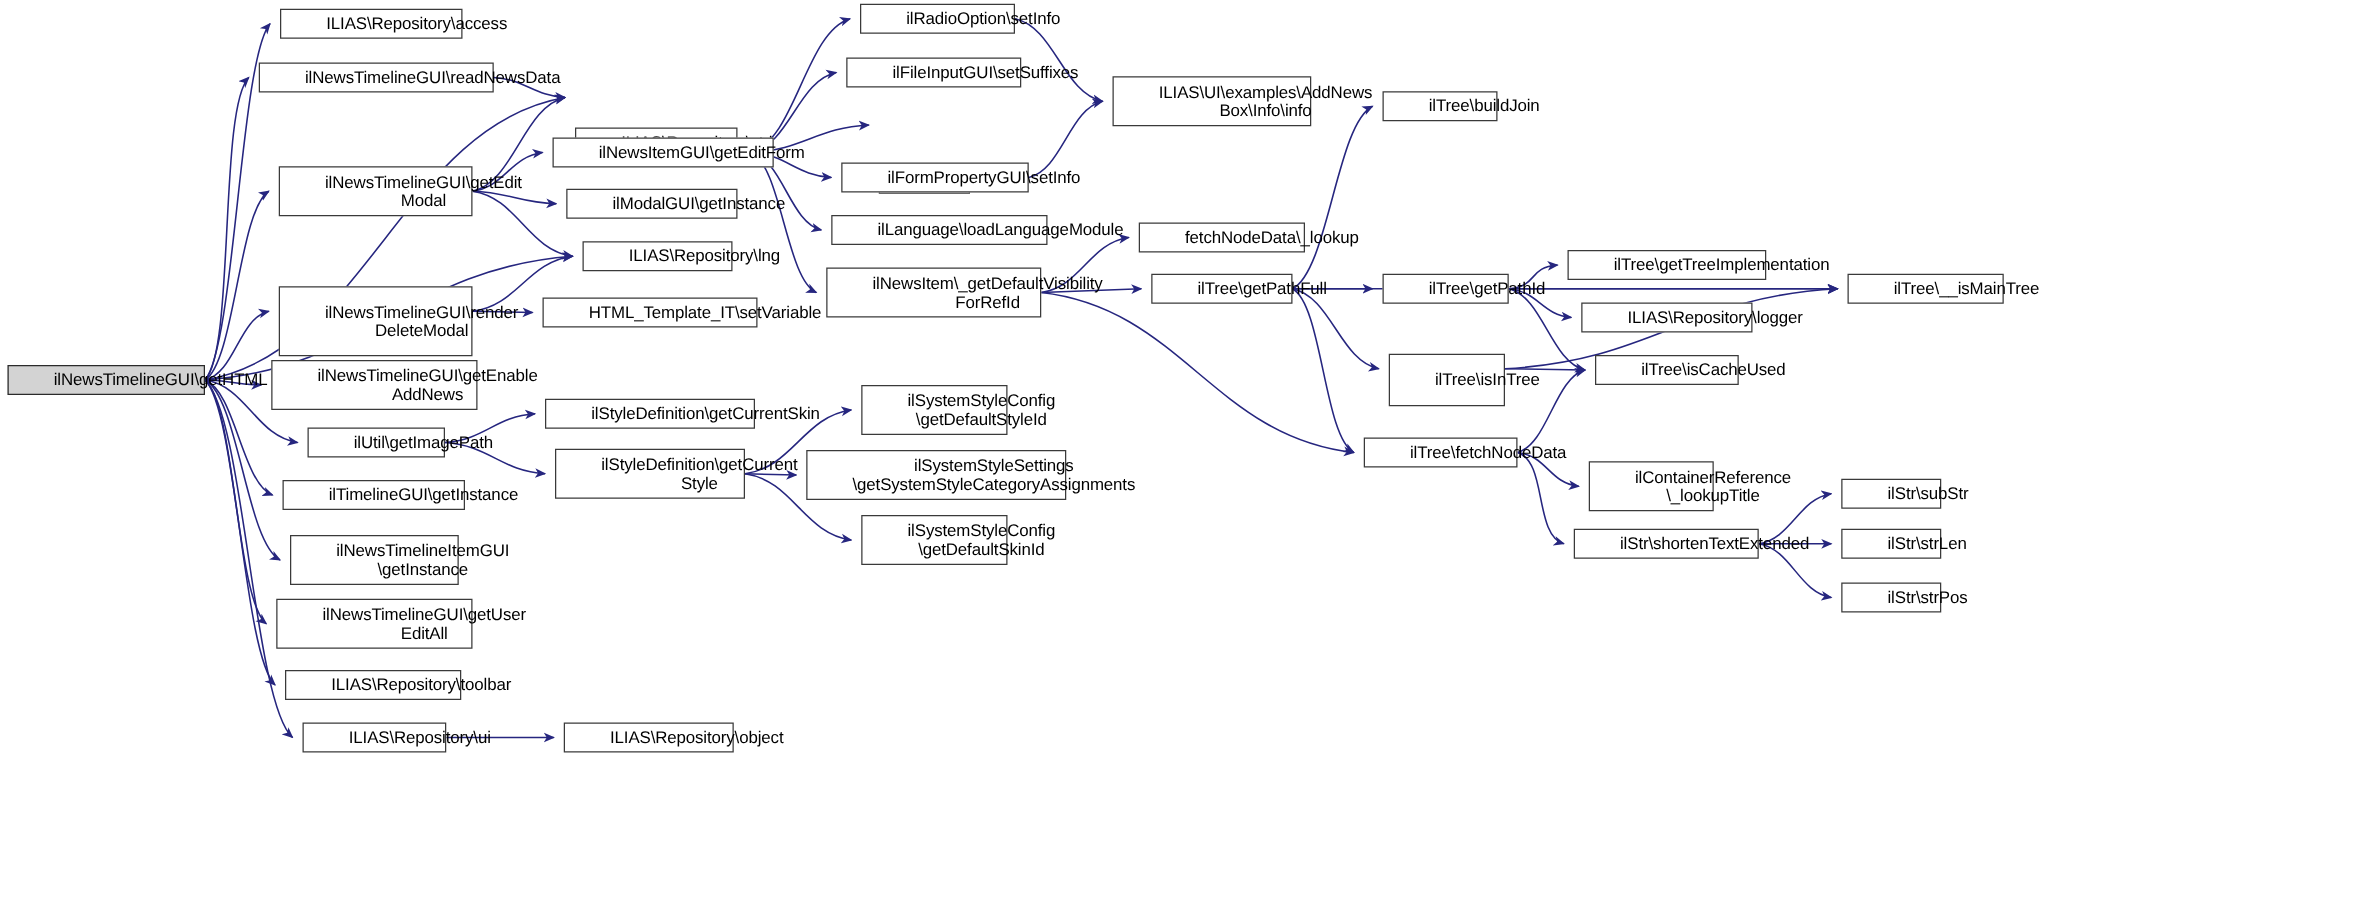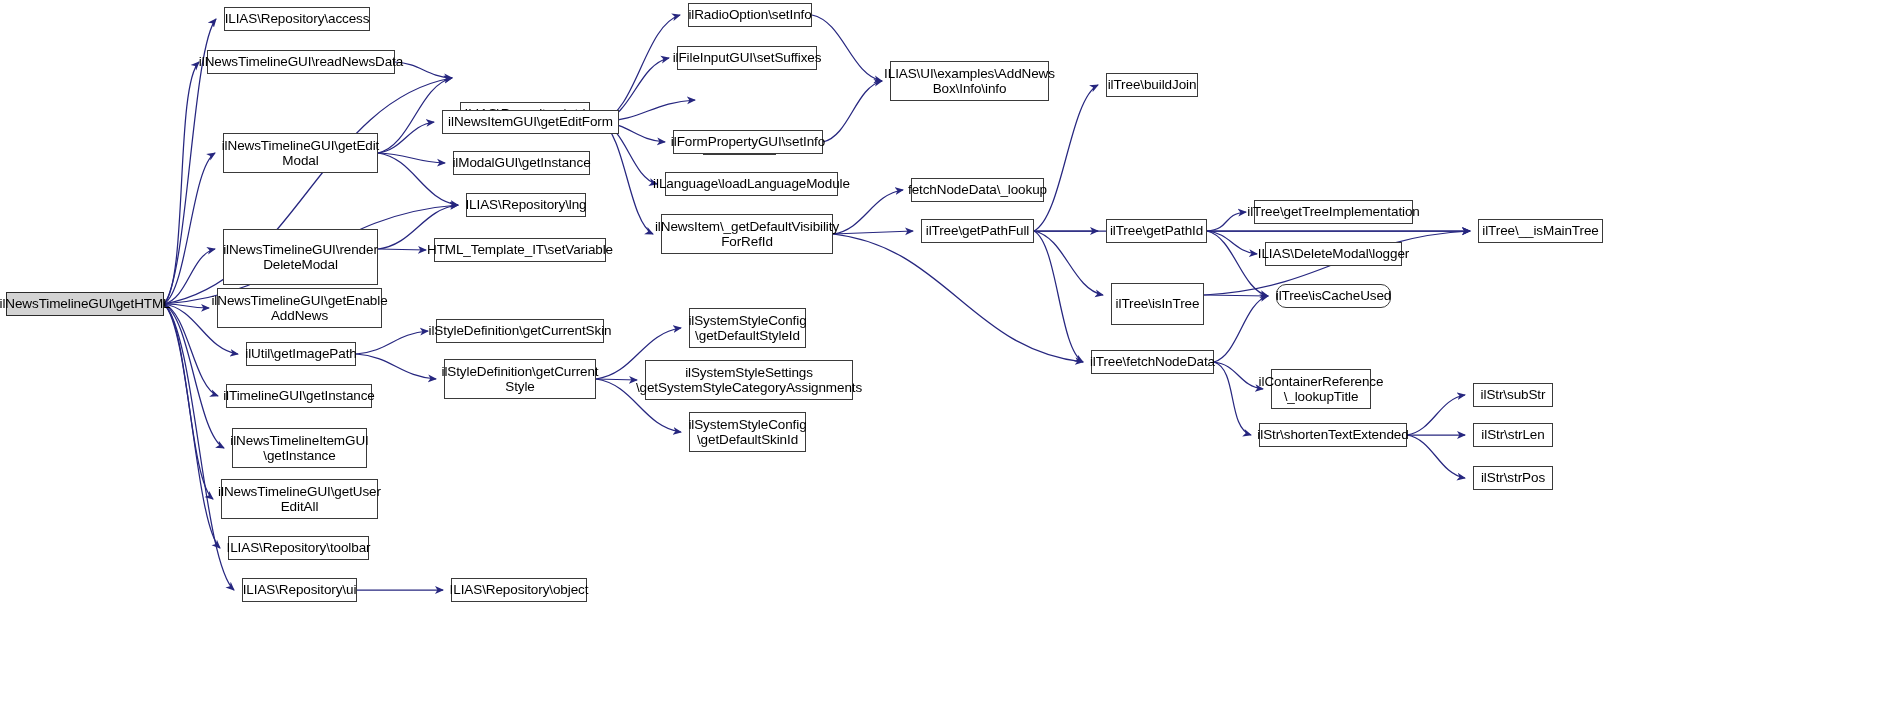--- a/index.html
+++ b/index.html
@@ -27,24 +27,25 @@
     position: absolute;
     box-sizing: border-box;
     border: 1px solid #3a3a3a;
     background: #ffffff;
     color: #000000;
     font-size: 13.5px;
     line-height: 15.5px;
     text-align: center;
     display: flex;
     align-items: center;
-    justify-content: center;
+    justify-content: flex-start;
     white-space: pre-line;
     letter-spacing: -0.1px;
     z-index: 5;
+    padding-left: 32px;
   }
   .node.root {
     background: #d3d3d3;
     border-color: #2b2b2b;
   }
   .node span {
     display: block;
     padding: 0 4px;
   }
 </style>
@@ -157,22 +158,22 @@
       <div class="node" style="left: 451px; top: 578px; width: 136px; height: 24px;"><span>ILIAS\Repository\object</span></div>
       <div class="node" style="left: 890px; top: 61px; width: 159px; height: 40px;"><span>ILIAS\UI\examples\AddNews
 Box\Info\info</span></div>
       <div class="node" style="left: 911px; top: 178px; width: 133px; height: 24px;"><span>fetchNodeData\_lookup</span></div>
       <div class="node" style="left: 921px; top: 219px; width: 113px; height: 24px;"><span>ilTree\getPathFull</span></div>
       <div class="node" style="left: 1091px; top: 350px; width: 123px; height: 24px;"><span>ilTree\fetchNodeData</span></div>
       <div class="node" style="left: 1106px; top: 73px; width: 92px; height: 24px;"><span>ilTree\buildJoin</span></div>
       <div class="node" style="left: 1106px; top: 219px; width: 101px; height: 24px;"><span>ilTree\getPathId</span></div>
       <div class="node" style="left: 1111px; top: 283px; width: 93px; height: 42px;"><span>ilTree\isInTree</span></div>
       <div class="node" style="left: 1254px; top: 200px; width: 159px; height: 24px;"><span>ilTree\getTreeImplementation</span></div>
-      <div class="node" style="left: 1265px; top: 242px; width: 137px; height: 24px;"><span>ILIAS\DeleteModal\logger</span></div>
-      <div class="node" style="left: 1276px; top: 284px; width: 115px; height: 24px; border-radius: 10px;"><span>ilTree\isCacheUsed</span></div>
+      <div class="node" style="left: 1265px; top: 242px; width: 137px; height: 24px;"><span>ILIAS\Repository\logger</span></div>
+      <div class="node" style="left: 1276px; top: 284px; width: 115px; height: 24px;"><span>ilTree\isCacheUsed</span></div>
       <div class="node" style="left: 1271px; top: 369px; width: 100px; height: 40px;"><span>ilContainerReference
 \_lookupTitle</span></div>
       <div class="node" style="left: 1259px; top: 423px; width: 148px; height: 24px;"><span>ilStr\shortenTextExtended</span></div>
       <div class="node" style="left: 1478px; top: 219px; width: 125px; height: 24px;"><span>ilTree\__isMainTree</span></div>
       <div class="node" style="left: 1473px; top: 383px; width: 80px; height: 24px;"><span>ilStr\subStr</span></div>
       <div class="node" style="left: 1473px; top: 423px; width: 80px; height: 24px;"><span>ilStr\strLen</span></div>
       <div class="node" style="left: 1473px; top: 466px; width: 80px; height: 24px;"><span>ilStr\strPos</span></div>
     </div>
 </div>
 

